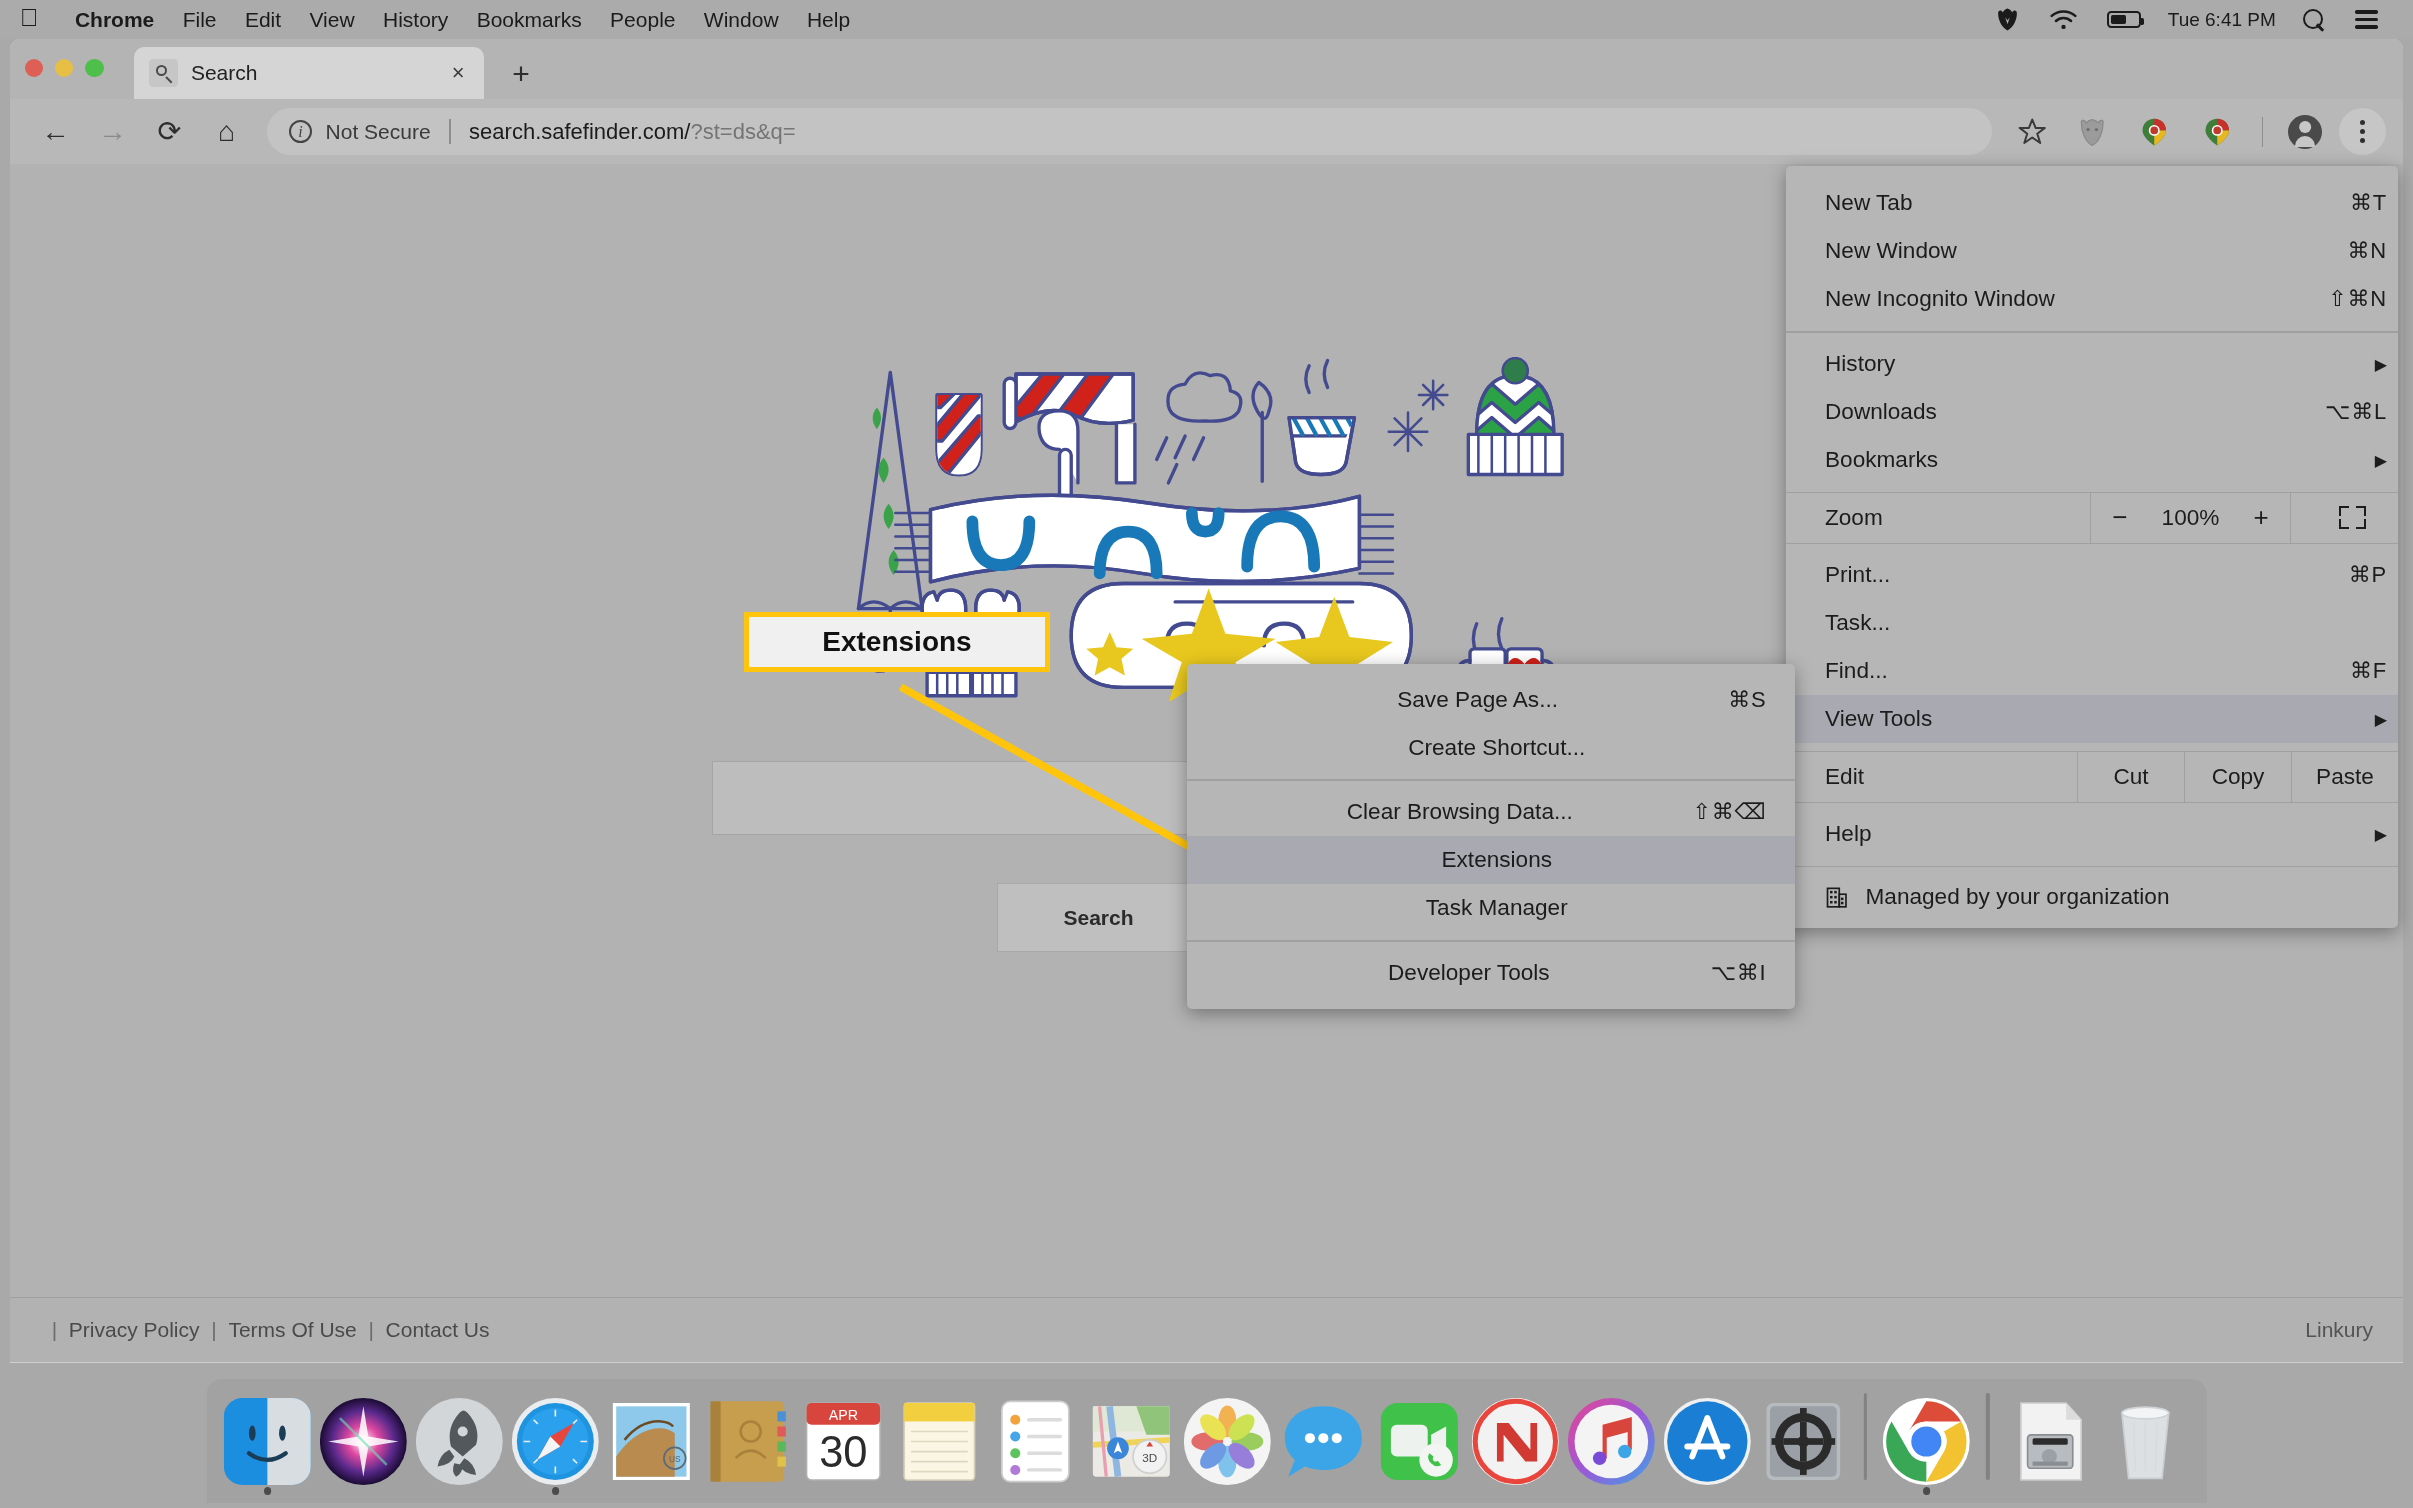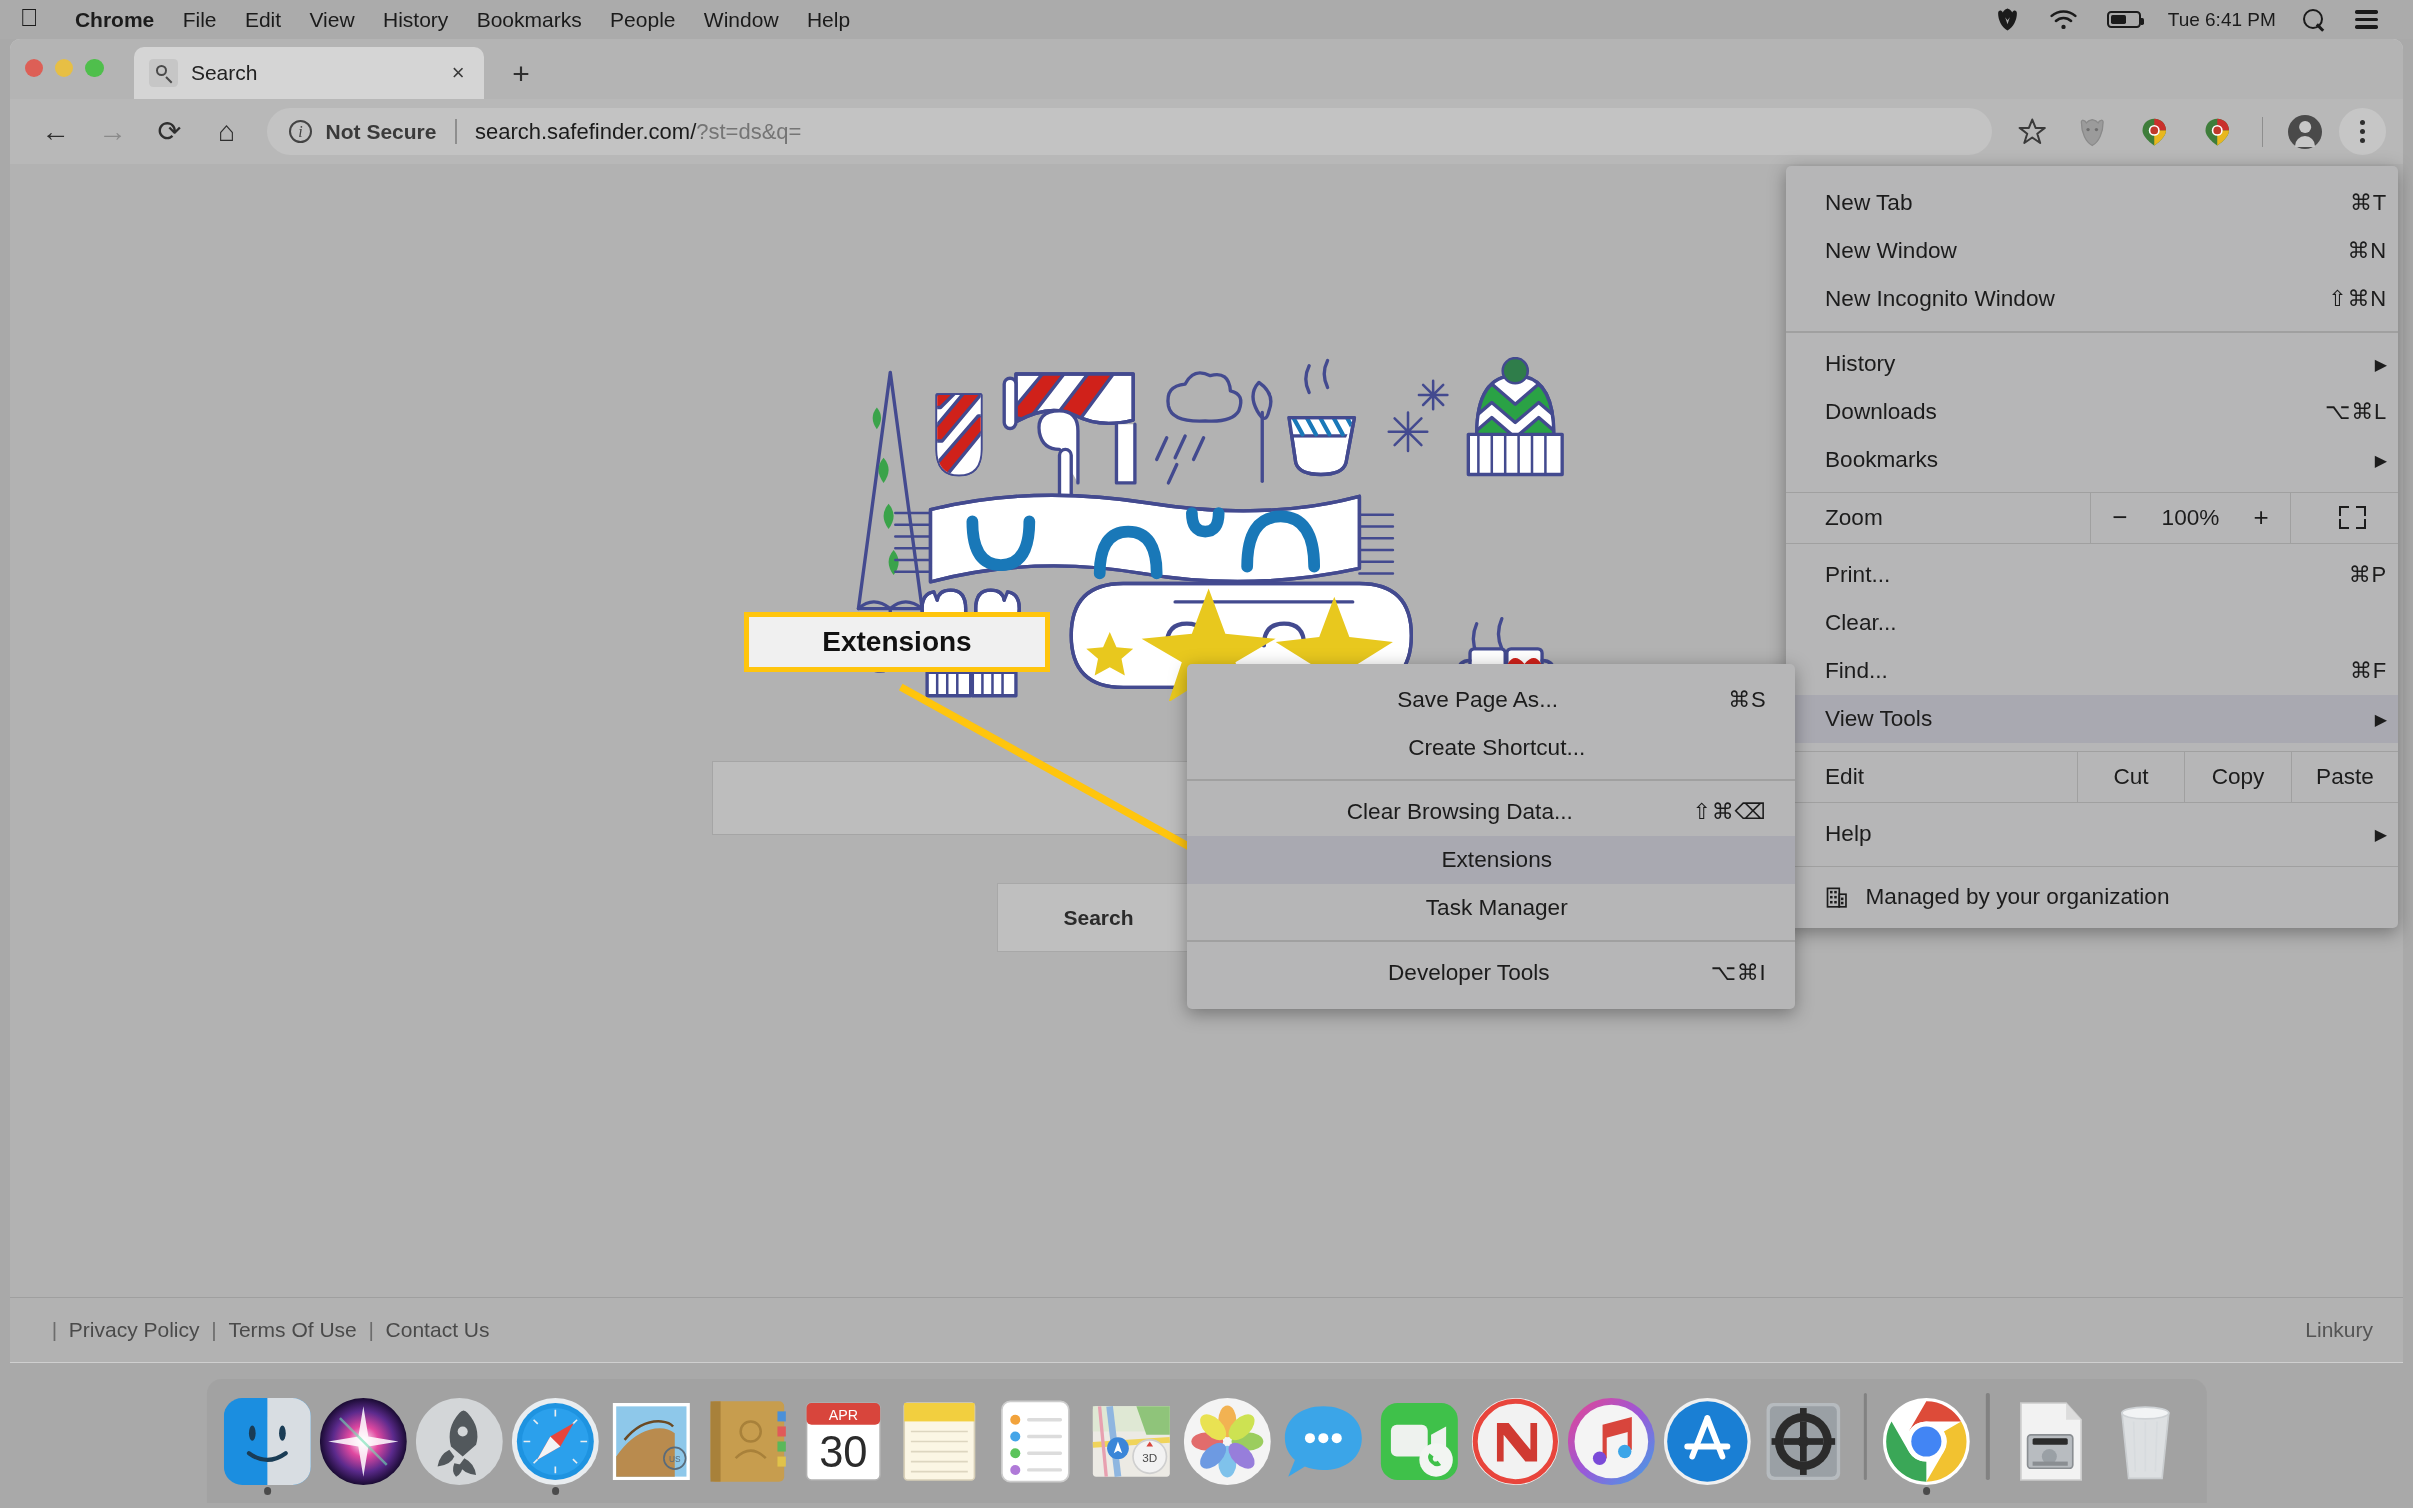--- a/index.html
+++ b/index.html
@@ -88,21 +88,21 @@
   .nav-ico.dim { color: #8a8a8a; }
   .omnibox {
     flex: 1 1 auto; height: 47px; background: #c3c3c3; border-radius: 23.5px;
     display:flex; align-items:center; padding: 0 22px; margin: 0 11.7px; position:relative;
   }
   .info-ico {
     width: 23.5px; height: 23.5px; border: 2.1px solid #444; border-radius: 50%;
     display:flex; align-items:center; justify-content:center; font-size:16px; color:#444;
     font-family: "Liberation Serif", serif; font-style: italic; flex:0 0 auto;
   }
-  .notsecure { font-size: 21px; color: #3a3a3a; margin-left: 13.4px; white-space:nowrap;font-weight:bold; }
+  .notsecure { font-size: 21px; color: #3a3a3a; margin-left: 13.4px; white-space:nowrap; }
   .url-sep { width: 1.7px; height: 25px; background: #8e8e8e; margin: 0 18.4px; }
   .url { font-size: 22px; color: #1c1c1c; white-space: nowrap; }
   .url .q { color: #757575; }
   .tb-right { display:flex; align-items:center; }
   .star { width: 28.5px; height: 28.5px; }
   .ext-ico { width: 28.5px; height: 30px; margin: 0 17px; }
   .avatar { width: 34px; height: 34px; border-radius: 50%; background:#4a4a4a; position:relative; margin: 0 11.7px; }
   .avatar::before { content:""; position:absolute; left:50%; top:6.7px; transform:translateX(-50%); width:11.7px; height:11.7px; border-radius:50%; background:#c7c7c7;}
   .avatar::after { content:""; position:absolute; left:50%; top:21px; transform:translateX(-50%); width:20px; height:11.7px; border-radius:10px 10px 0 0; background:#c7c7c7;}
   .kebab { width: 47px; height: 47px; border-radius:50%; background:#c6c6c6; display:flex; flex-direction:column; align-items:center; justify-content:center; gap:4.2px; margin-left: 5px;}
@@ -510,21 +510,21 @@
       </div>
     </div>
 
     <div style="height:7.5px"></div>
 
     <div class="cm-item">
       <span class="cm-lbl">Print...</span>
       <span class="cm-acc">⌘P</span>
     </div>
     <div class="cm-item">
-      <span class="cm-lbl">Clear...</span>
+      <span class="cm-lbl">Task...</span>
     </div>
     <div class="cm-item">
       <span class="cm-lbl">Find...</span>
       <span class="cm-acc">⌘F</span>
     </div>
     <div class="cm-item hl">
       <span class="cm-lbl">View Tools</span>
       <span class="cm-arrow">▶</span>
     </div>
 

